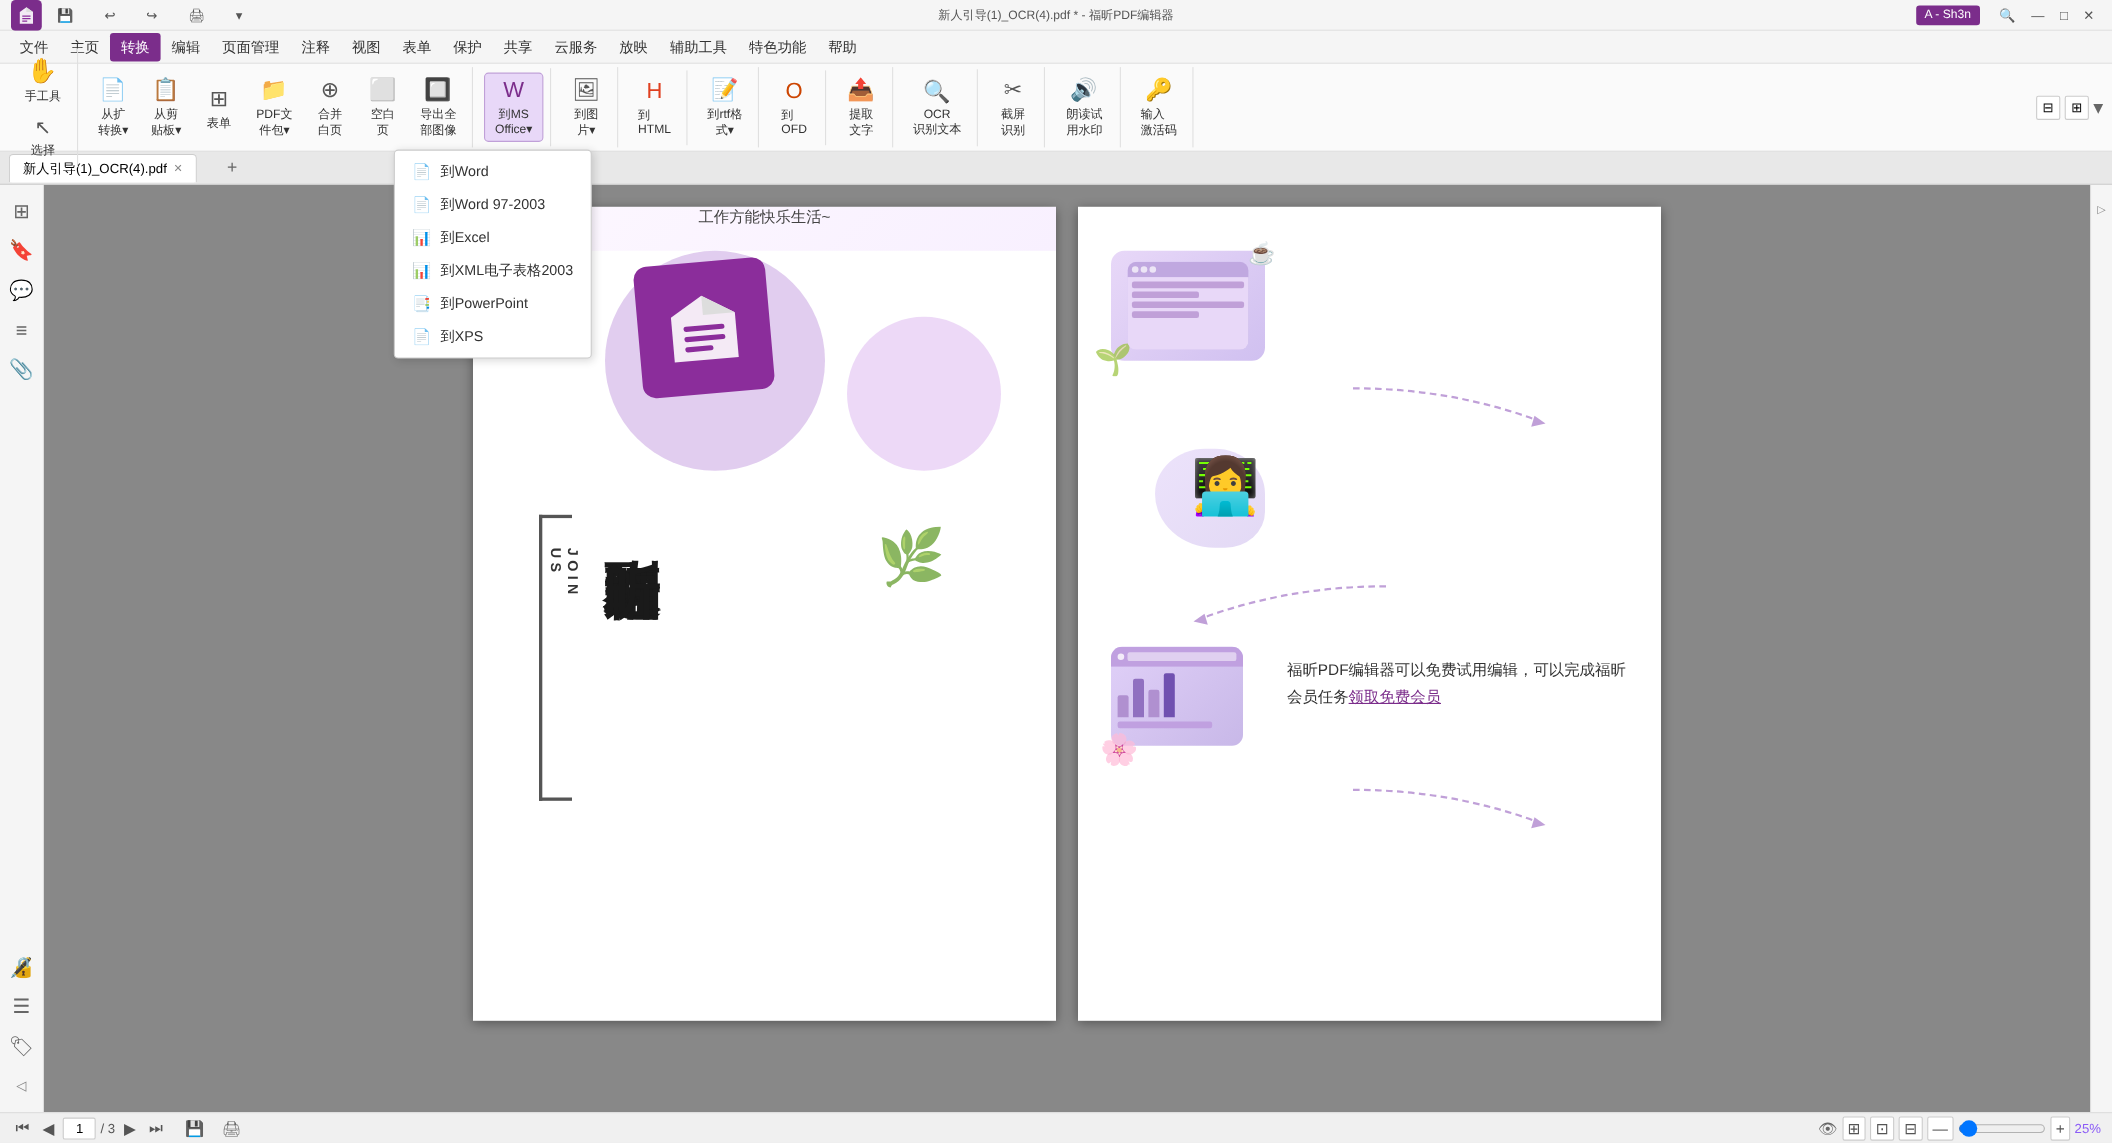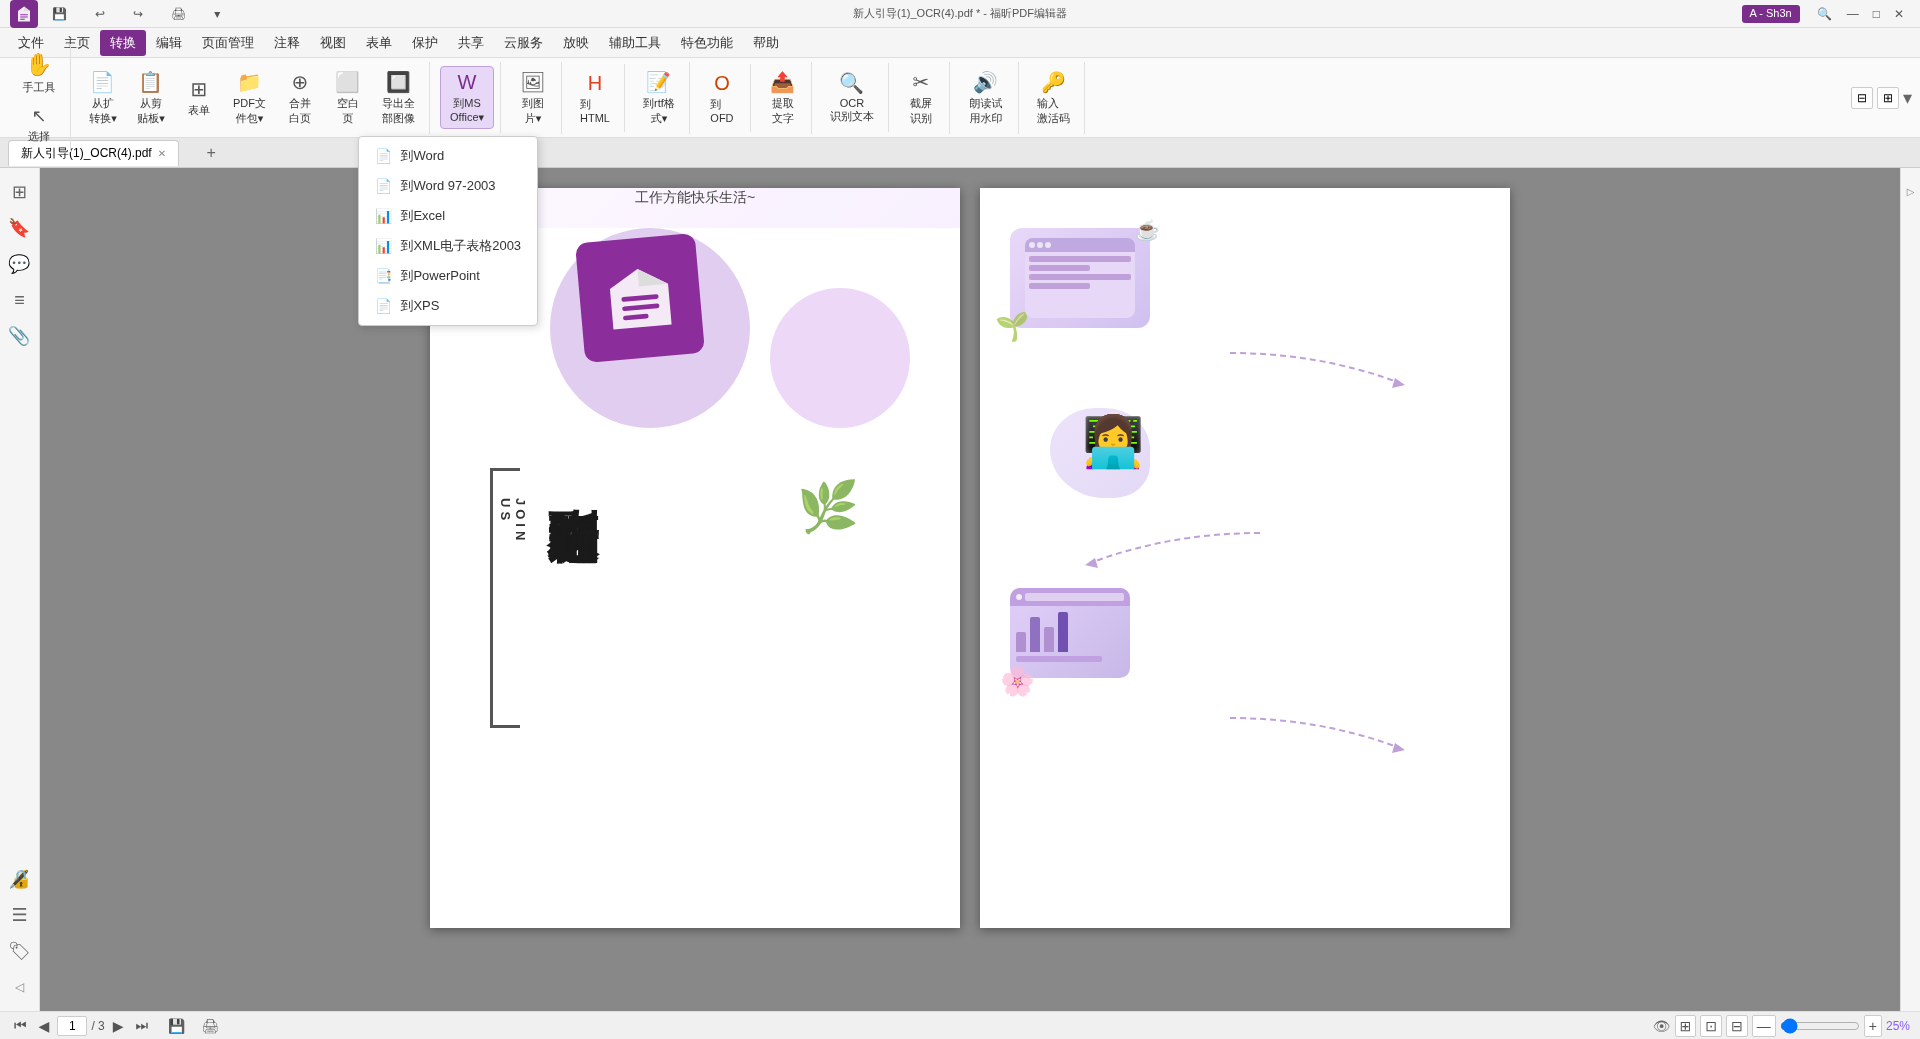--- a/index.html
+++ b/index.html
@@ -666,20 +666,25 @@
                   <div style="width:10px;height:20px;background:#b090d0;border-radius:2px 2px 0 0;"></div>
                   <div style="width:10px;height:35px;background:#9070c0;border-radius:2px 2px 0 0;"></div>
                   <div style="width:10px;height:25px;background:#b090d0;border-radius:2px 2px 0 0;"></div>
                   <div style="width:10px;height:40px;background:#7050b0;border-radius:2px 2px 0 0;"></div>
                 </div>
                 <div style="height:6px;background:#c0a0e0;border-radius:2px;width:80%;"></div>
               </div>
             </div>
             <div style="position:absolute;bottom:-10px;left:-10px;font-size:28px;color:#8060a0;opacity:0.7;">🌸</div>
           </div>
+          <div class="feature-text" style="padding-top:10px;">
+            <p>
+              <span>福昕PDF编辑器可以免费试用编辑，可以完成福昕会员任务</span><span class="link-text">领取免费会员</span>
+            </p>
+          </div>
         </div>
 
         <div style="display:flex;justify-content:flex-end;padding-right:60px;margin:15px 0;">
           <svg width="200" height="50">
             <path d="M10 10 Q100 10 180 40" stroke="#c0a0d8" stroke-width="2" stroke-dasharray="6,4" fill="none"></path>
             <polygon points="175,35 185,42 172,45" fill="#c0a0d8"></polygon>
           </svg>
         </div>
 
       </div>

